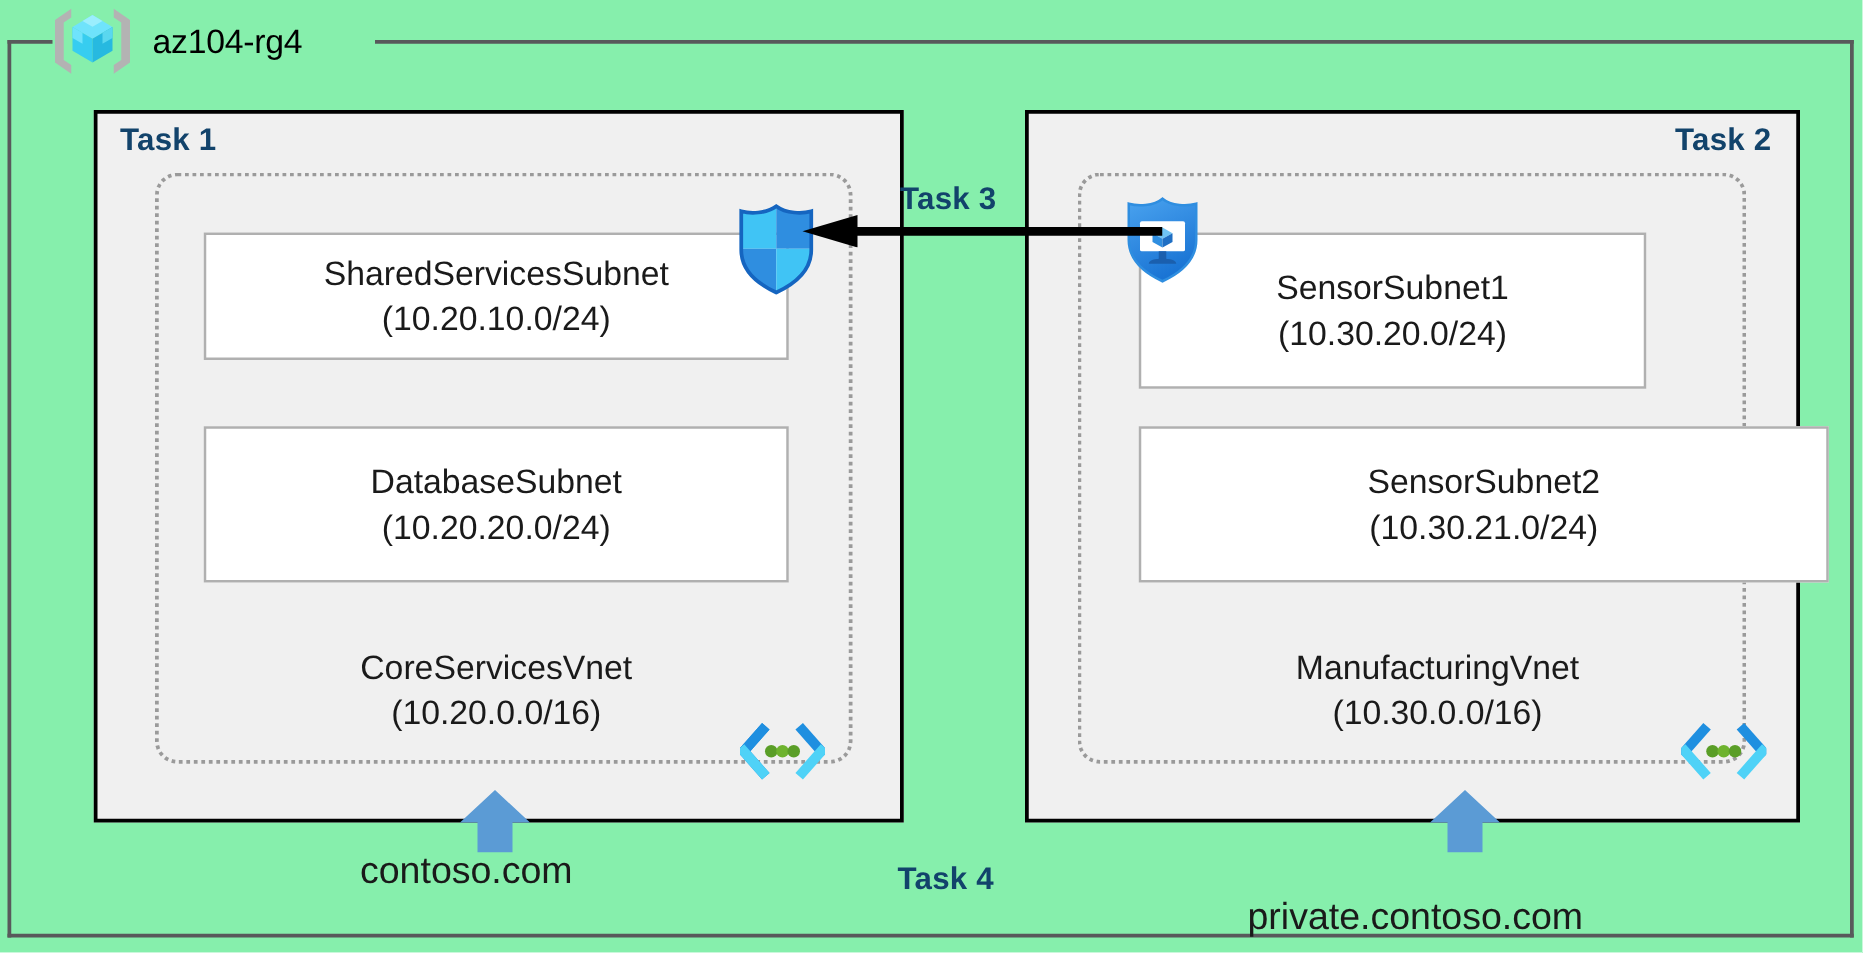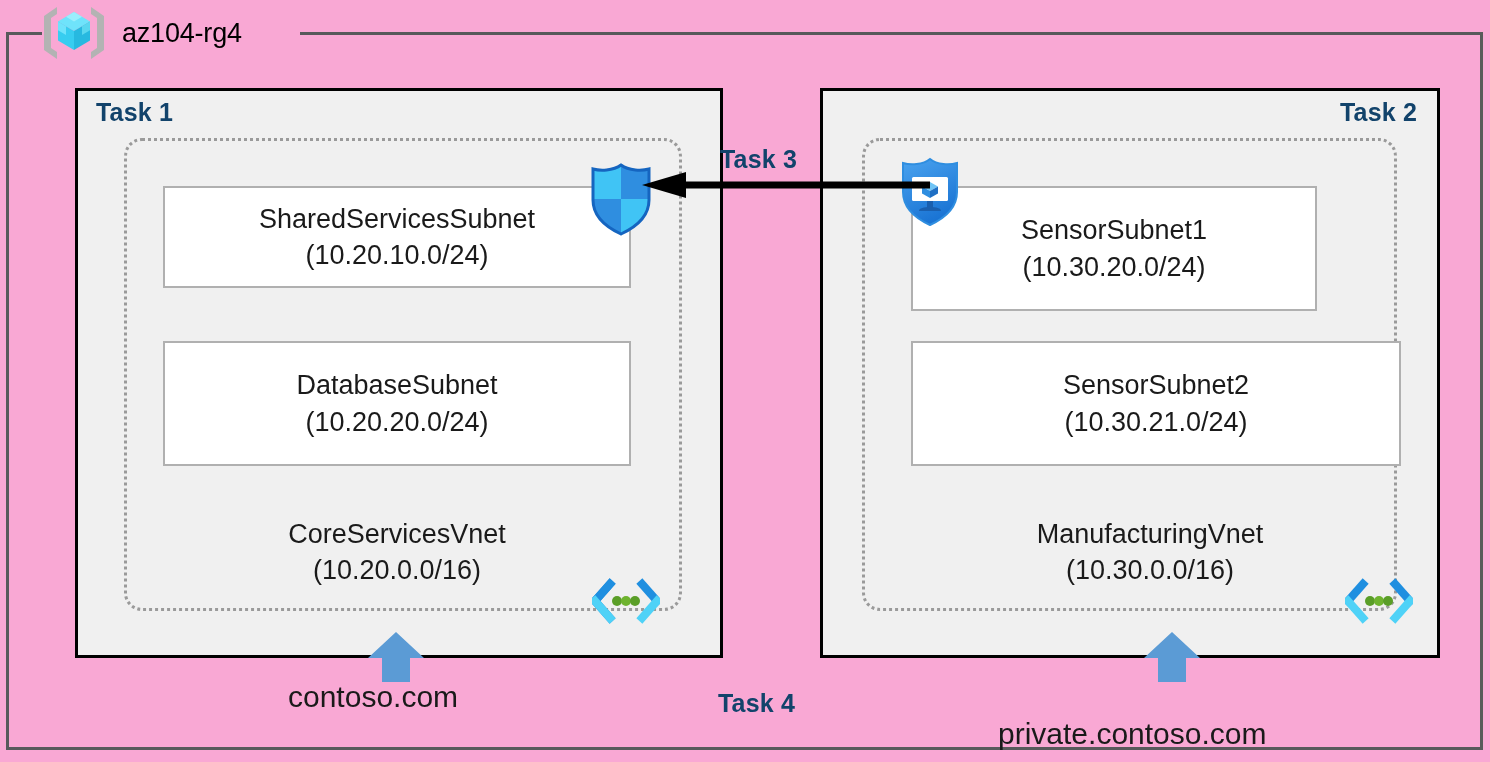--- a/index.html
+++ b/index.html
@@ -2,21 +2,21 @@
 <html><head>
 <meta charset="utf-8">
 <style>
   * { box-sizing: border-box; margin: 0; padding: 0; }
   html, body {
     width: 1490px; height: 762px;
     background: #ffffff;
     font-family: "Liberation Sans", sans-serif;
     overflow: hidden;
   }
-  #stage { position: relative; width: 1490px; height: 762px; background:#f9a8d4; }
+  #stage { position: relative; width: 1490px; height: 762px; background:#86efac; }
 
   
   .rg-frame {
     position: absolute;
     left: 6px; top: 32px;
     width: 1477px; height: 718px;
     border: 3px solid #58595b;
     border-top: none;
     background: transparent;
   }
@@ -76,21 +76,21 @@
     border: 2px solid #b0b0b0;
     display: flex; flex-direction: column;
     align-items: center; justify-content: center;
     text-align: center;
   }
   .subnet-line { font-size: 27px; color: #1a1a1a; line-height: 1.34; white-space: nowrap; }
 
   #subnet-sharedservices { left: 163px; top: 186px; width: 468px; height: 102px; }
   #subnet-database       { left: 163px; top: 341px; width: 468px; height: 125px; }
   #subnet-sensor1        { left: 911px; top: 186px; width: 406px; height: 125px; }
-  #subnet-sensor2        { left: 911px; top: 341px; width: 490px; height: 125px; }
+  #subnet-sensor2        { left: 911px; top: 341px; width: 552px; height: 125px; }
 
   
   .vnet-caption {
     position: absolute; text-align: center;
     font-size: 27px; color: #1a1a1a; line-height: 1.34; white-space: nowrap;
   }
   #vnet1-caption { left: 163px; top: 516px; width: 468px; }
   #vnet2-caption { left: 911px; top: 516px; width: 478px; }
 
   

